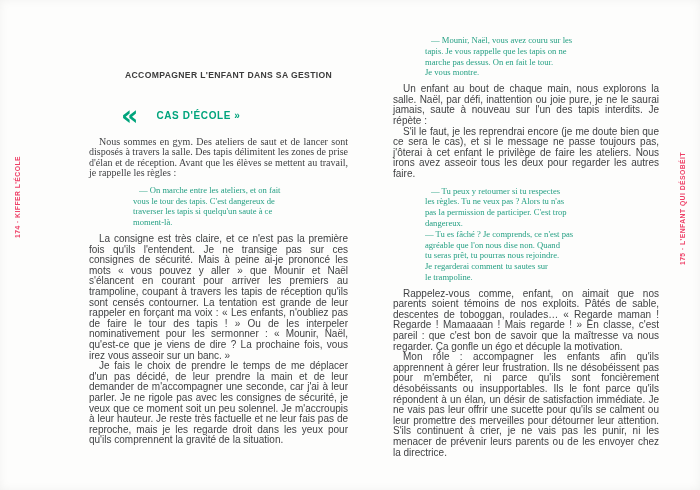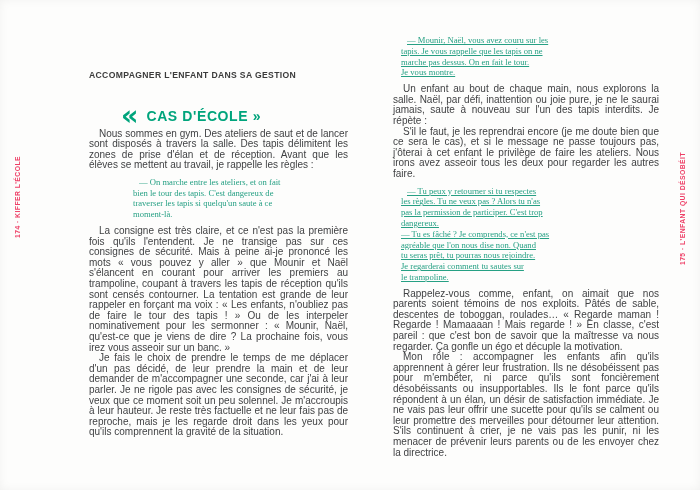--- a/index.html
+++ b/index.html
@@ -27,20 +27,21 @@
   .side-label.left{left:14px;top:156px;}
   .side-label.right{left:679px;top:152px;}
 
   
   .page{position:absolute;}
   .page-left{left:89px;top:70px;width:259px;}
   .page-right{left:393px;top:33px;width:266px;}
 
   
   .chapter-heading{
+    margin-left:36px;
     font-size:8.6px;
     line-height:11.5px;
     font-weight:bold;
     letter-spacing:0.35px;
     color:#3b3b3b;
     text-transform:uppercase;
   }
 
   
   .case-marker{
@@ -51,52 +52,52 @@
   }
   .case-marker .guillemet{
     font-family:"DejaVu Sans",sans-serif;
     font-size:27px;
     font-weight:bold;
     color:#00a47c;
     line-height:26px;
     transform:scaleY(1.05);
   }
   .case-marker .case-label{
-    margin-left:8px;
-    font-size:14px;
+    margin-left:18px;
+    font-size:10px;
     font-weight:bold;
     letter-spacing:0.6px;
     color:#00a47c;
   }
 
   
   .para{
     font-size:10px;
     line-height:10.6px;
     color:#414244;
     text-align:justify;
     text-indent:10px;
     margin:0;
     hyphens:auto;
     -webkit-hyphens:auto;
   }
-  .page-left .para.first{margin-top:0;}
+  .page-left .para.first{margin-top:8px;font-family:Liberation Serif, serif;}
 
   
   .quote{
     font-family:"Liberation Serif","DejaVu Serif",serif;
     font-size:8.6px;
     line-height:10.8px;
     color:#26a084;
     white-space:pre-line;
     text-indent:6px;
     width:205px;
     margin:6px 0 6px 44px;
   }
-  .page-right .quote{margin-left:8px;text-decoration:underline;}
+  .page-right .quote{margin-left:32px;}
   .page-right .quote.first{margin-top:2px;}
 </style>
 </head>
 <body>
 
 <div class="spread">
 
   <div class="side-label left">174 · KIFFER L'ÉCOLE</div>
 
   <div class="side-label right">175 · L'ENFANT QUI DÉSOBÉIT</div>
@@ -108,21 +109,21 @@
     </div>
 
     <div class="case-marker">
       <span class="guillemet">«</span>
       <span class="case-label">CAS D'ÉCOLE »</span>
     </div>
 
     <p class="para first">Nous sommes en gym. Des ateliers de saut et de lancer sont disposés à travers la salle. Des tapis délimitent les zones de prise d'élan et de réception. Avant que les élèves se mettent au travail, je rappelle les règles :</p>
 
     <div class="quote">— On marche entre les ateliers, et on fait
-bien le tour des tapis. C'est dangereux de
+vous le tour des tapis. C'est dangereux de
 traverser les tapis si quelqu'un saute à ce
 moment-là.</div>
 
     <p class="para">La consigne est très claire, et ce n'est pas la première fois qu'ils l'entendent. Je ne transige pas sur ces consignes de sécurité. Mais à peine ai-je prononcé les mots « vous pouvez y aller » que Mounir et Naël s'élancent en courant pour arriver les premiers au trampoline, coupant à travers les tapis de réception qu'ils sont censés contourner. La tentation est grande de leur rappeler en forçant ma voix : « Les enfants, n'oubliez pas de faire le tour des tapis ! » Ou de les interpeler nominativement pour les sermonner : « Mounir, Naël, qu'est-ce que je viens de dire ? La prochaine fois, vous irez vous asseoir sur un banc. »</p>
 
     <p class="para">Je fais le choix de prendre le temps de me déplacer d'un pas décidé, de leur prendre la main et de leur demander de m'accompagner une seconde, car j'ai à leur parler. Je ne rigole pas avec les consignes de sécurité, je veux que ce moment soit un peu solennel. Je m'accroupis à leur hauteur. Je reste très factuelle et ne leur fais pas de reproche, mais je les regarde droit dans les yeux pour qu'ils comprennent la gravité de la situation.</p>
 
   </div>
 
   <div class="page page-right">

